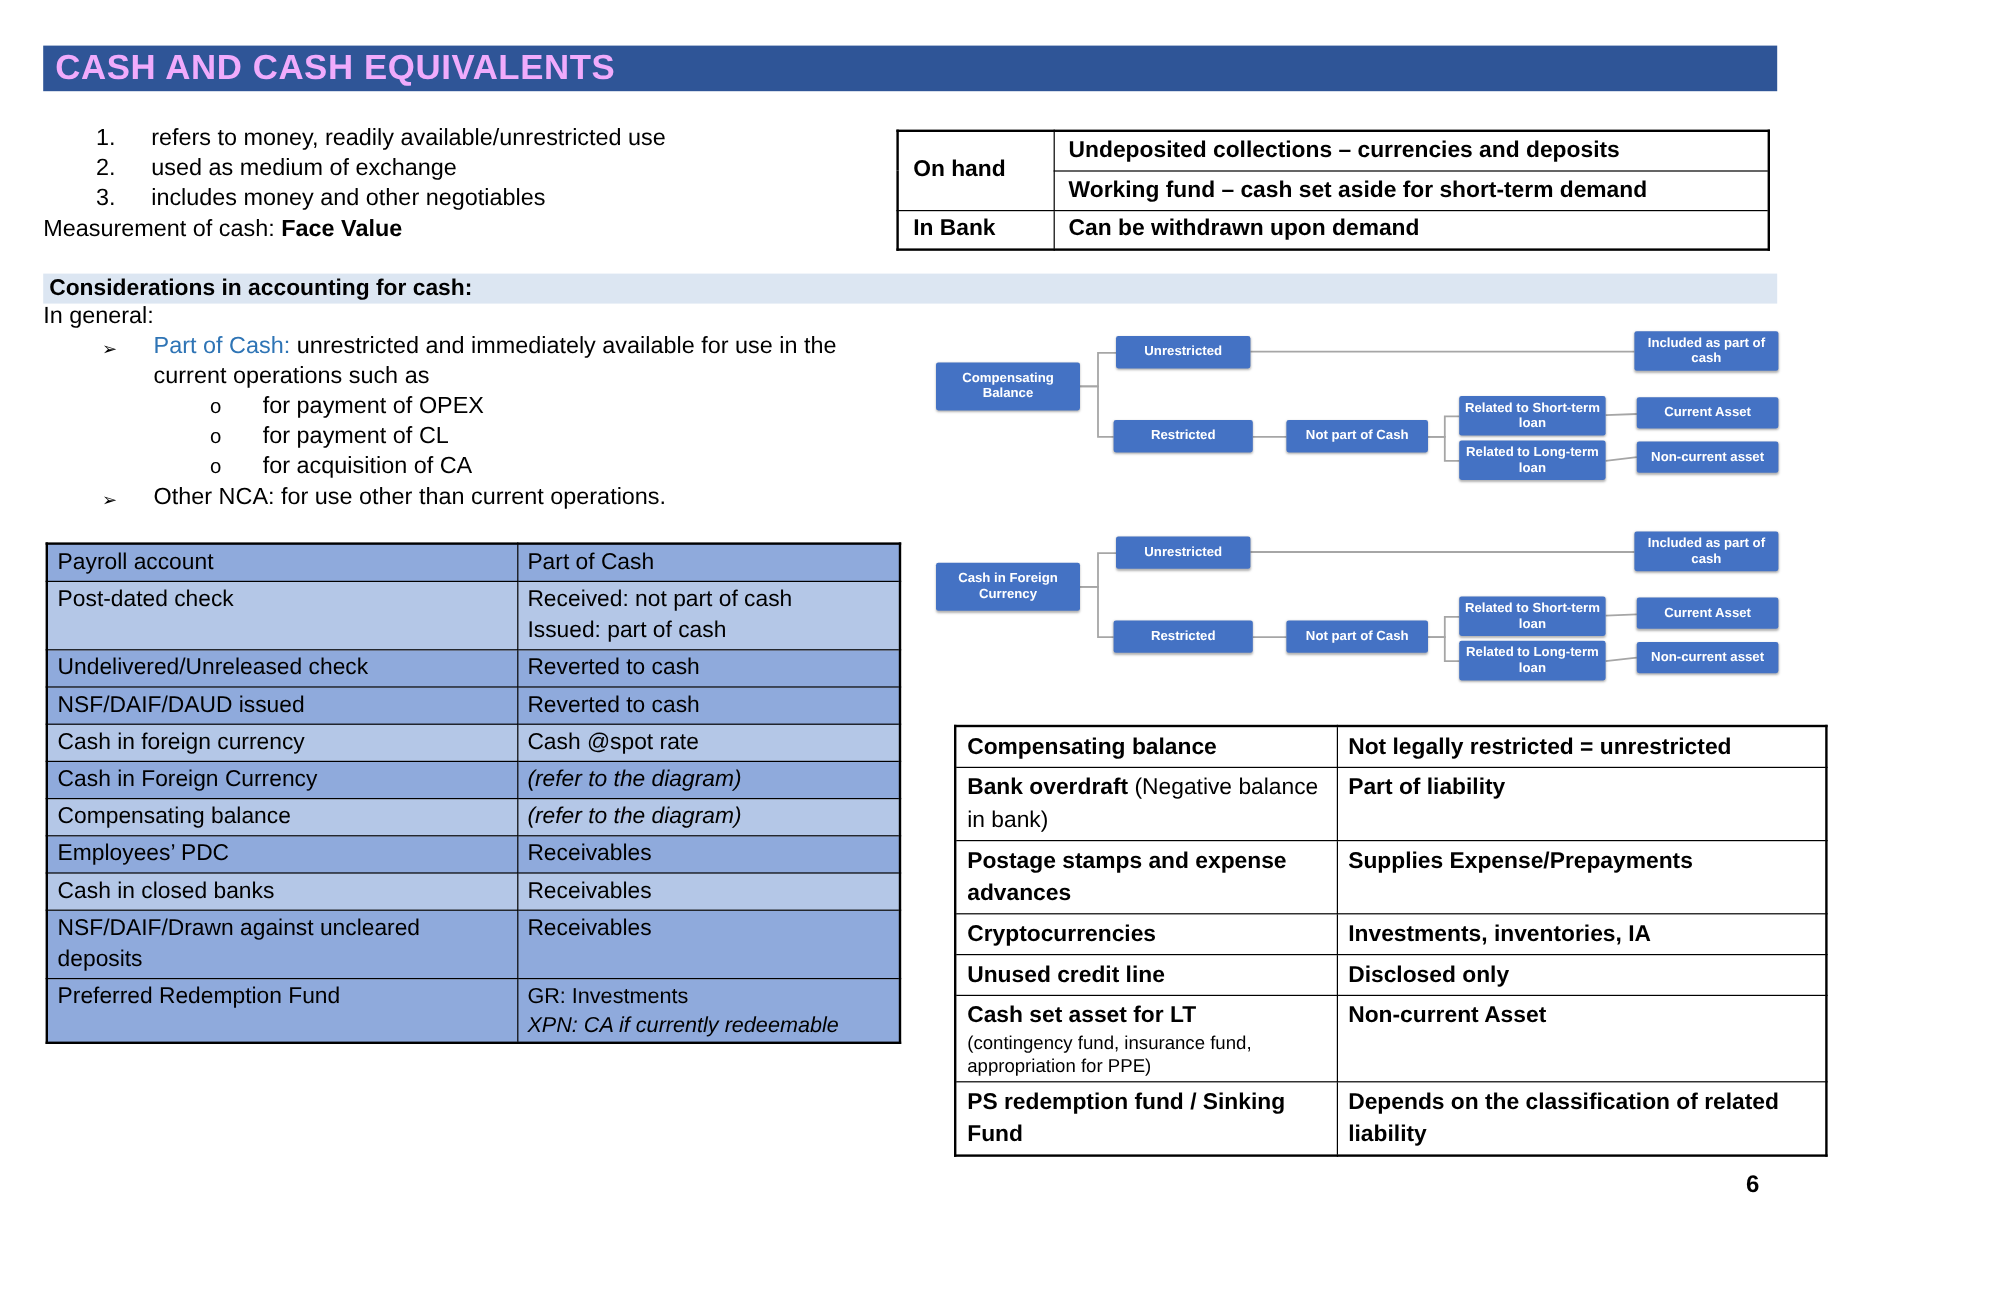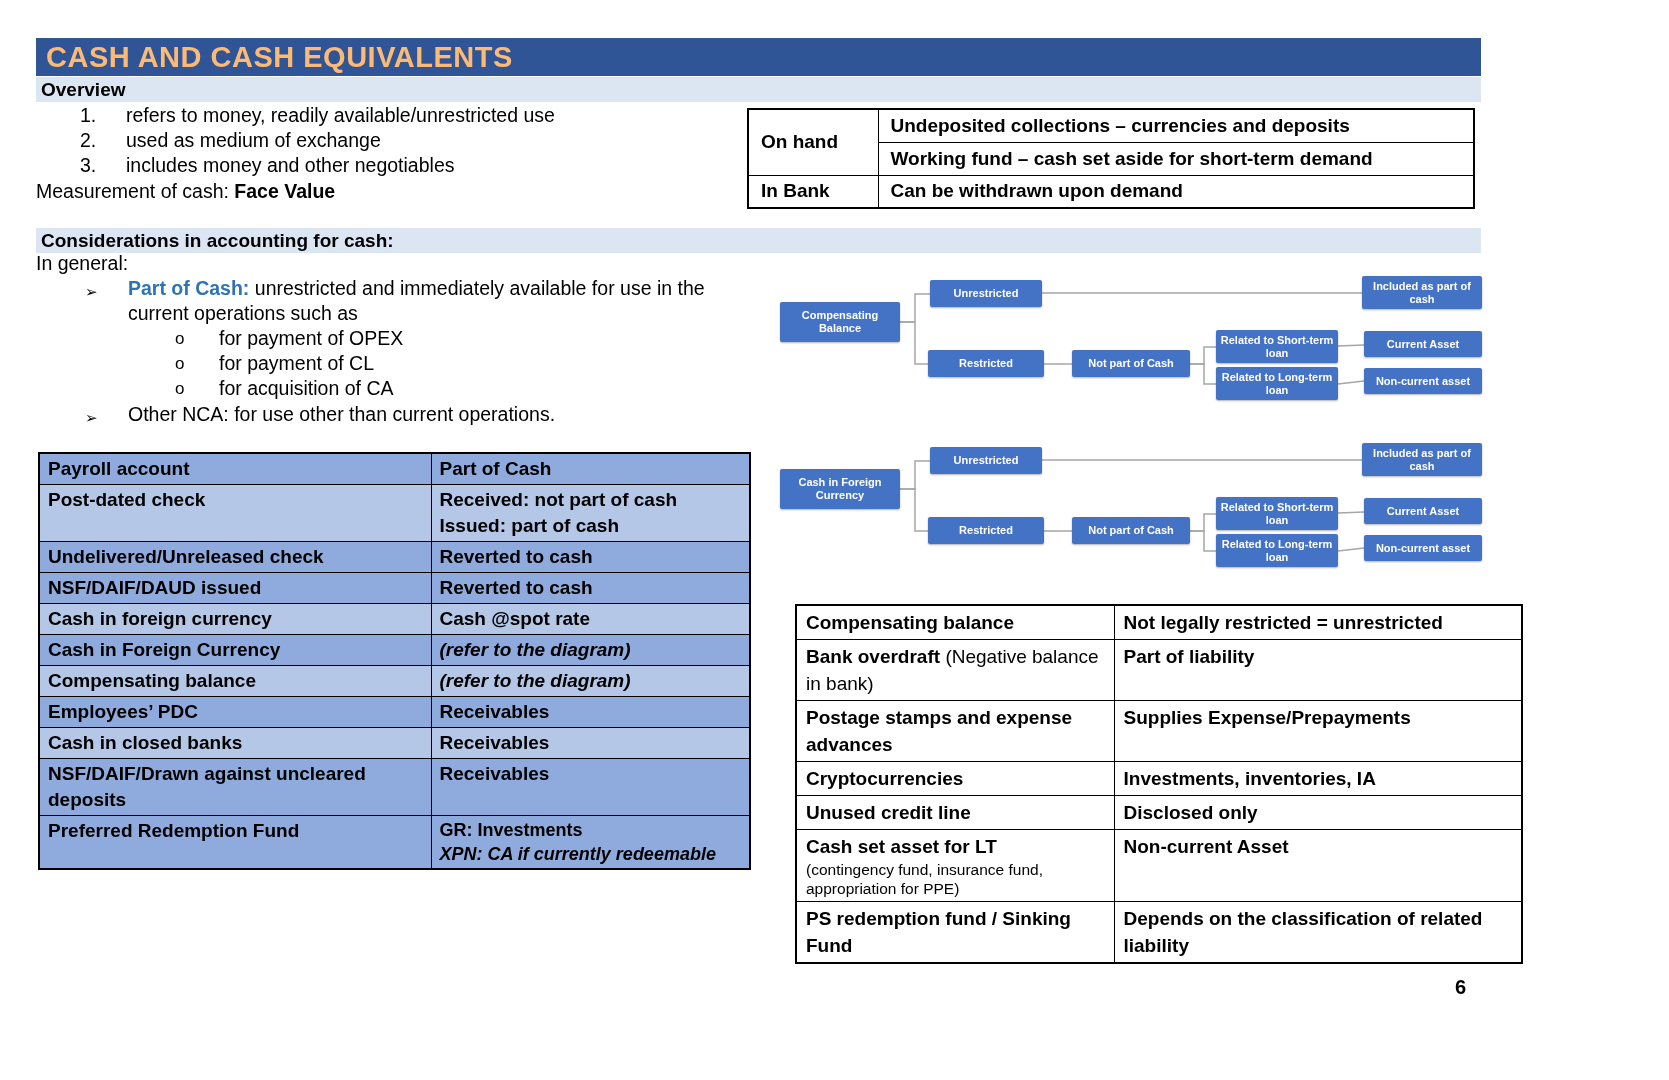--- a/index.html
+++ b/index.html
@@ -1,60 +1,60 @@
 <!DOCTYPE html>
 <html><head>
 <meta charset="utf-8">
 <style>
   * { margin:0; padding:0; box-sizing:border-box; }
   body { font-family:"Liberation Sans","DejaVu Sans",sans-serif; background:#ffffff; color:#000; }
   #page { position:relative; width:1669px; height:1080px; background:#fff; overflow:hidden; }
 
   .title-bar { position:absolute; left:36px; top:38px; width:1445px; height:38px; background:#2F5597;
-    color:#fdba74; font-size:29px; font-weight:800; letter-spacing:.5px; display:flex; align-items:center; padding:0 10px; }
+    color:#f0abfc; font-size:29px; font-weight:800; letter-spacing:.5px; display:flex; align-items:center; padding:0 10px; }
 
   .band { position:absolute; left:36px; width:1445px; height:25px; background:#DCE6F2;
     font-size:19px; font-weight:700; display:flex; align-items:center; padding:0 5px; }
   #overview-band { top:77px; }
   #considerations-band { top:228px; }
 
   .num-list { position:absolute; left:80px; top:103px; font-size:19.5px; line-height:25px; }
   .num-row { display:flex; }
   .num-row .num { width:46px; flex:none; }
 
   .measurement { position:absolute; left:36px; top:180px; font-size:19.5px; }
   .measurement .bold { font-weight:700; }
 
   .in-general { position:absolute; left:36px; top:252px; font-size:19.5px; }
 
   .bullets { position:absolute; left:85px; top:276px; width:665px; font-size:19.5px; line-height:25px; }
   .b-row { display:flex; }
   .b-marker { width:43px; flex:none; font-size:15px; padding-top:3px; }
   .sub-block { margin-left:90px; }
   .sub-block .b-marker { width:44px; font-size:17px; padding-top:0; }
-  .poc { color:#2E74B5; font-weight:700; }
+  .poc { color:#2E74B5; font-weight:400; }
   .nca-row { margin-top:1px; }
 
   
   .loc-table { position:absolute; left:747px; top:108px; width:726px; border-collapse:collapse; table-layout:fixed; background:#fff; border:2px solid #000; }
   .loc-table td { border:1.8px solid #000; font-size:19px; font-weight:600; padding:2px 12px; height:33px; vertical-align:middle; }
   .loc-label { font-weight:700; font-size:20px; }
 
   
   .diagram { position:absolute; left:780px; width:705px; height:136px; }
   #diagram-1 { top:274px; }
   #diagram-2 { top:441px; }
   .diagram svg { position:absolute; left:0; top:0; }
   .node { position:absolute; background:#4472C4; color:#fff; display:flex; align-items:center; justify-content:center;
     text-align:center; font-size:11px; font-weight:700; line-height:1.15; border-radius:2px; padding:1px 3px;
     box-shadow:0 1px 2px rgba(0,0,0,.3); }
 
   
   .items-table { position:absolute; left:38px; top:452px; width:711px; border-collapse:collapse; table-layout:fixed; border:2.5px solid #000; }
-  .items-table td { border:1.5px solid #000; padding:2px 8px; font-size:19px; line-height:26px; font-weight:700; vertical-align:top; }
+  .items-table td { border:1.5px solid #000; padding:2px 8px; font-size:19px; line-height:26px; font-weight:400; vertical-align:top; }
   tr.dark td { background:#8FAADC; }
   tr.light td { background:#B4C7E7; }
   .it { font-style:italic; }
   .sm { font-size:18px; line-height:24px; }
 
   
   .class-table { position:absolute; left:795px; top:604px; width:726px; border-collapse:collapse; table-layout:fixed; background:#fff; border:2px solid #000; }
   .class-table td { border:1.5px solid #000; padding:3px 9px; font-size:19px; font-weight:700; line-height:27px; vertical-align:top; }
   .note { font-weight:400; }
   .small { font-size:15.5px; line-height:19px; }
@@ -62,21 +62,20 @@
 
   .page-num { position:absolute; left:1455px; top:976px; font-size:20px; font-weight:700; }
 </style>
 </head>
 <body>
 
 <div id="page">
 
   <div class="title-bar">CASH AND CASH EQUIVALENTS</div>
 
-  <div class="band" id="overview-band">Overview</div>
 
   <div class="num-list">
     <div class="num-row">
       <span class="num">1.</span>
       <span class="txt">refers to money, readily available/unrestricted use</span>
     </div>
     <div class="num-row">
       <span class="num">2.</span>
       <span class="txt">used as medium of exchange</span>
     </div>

